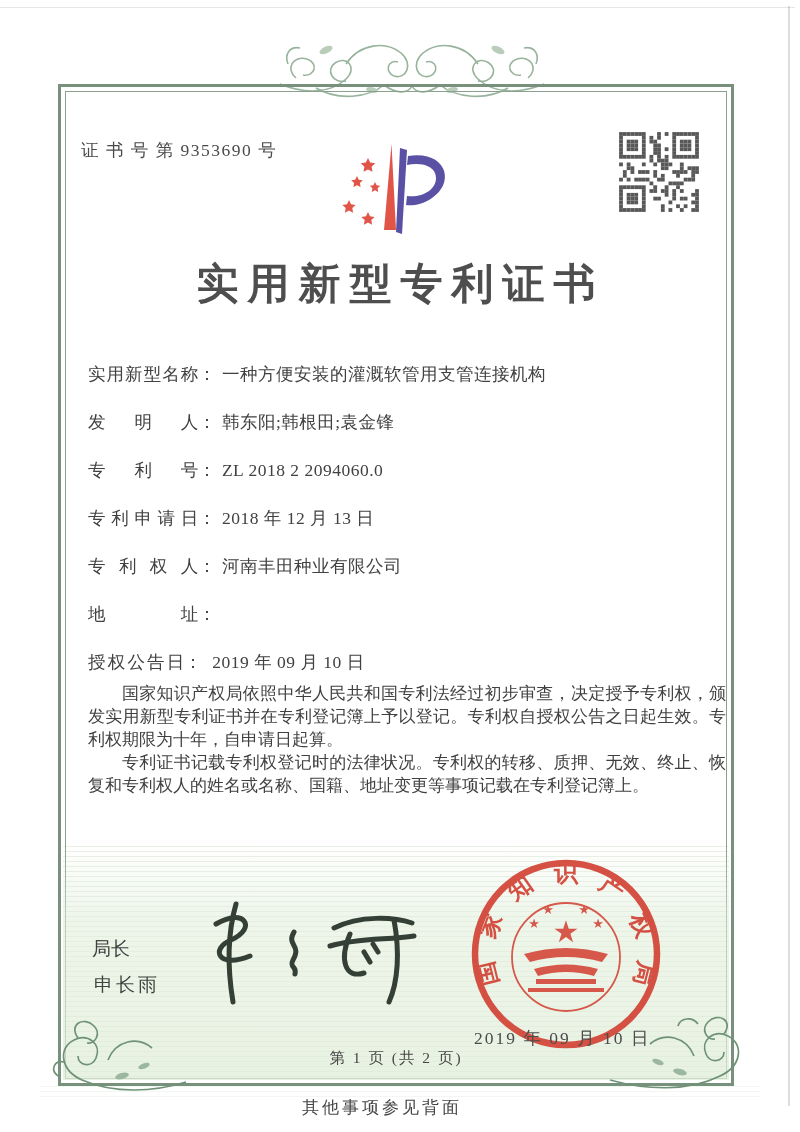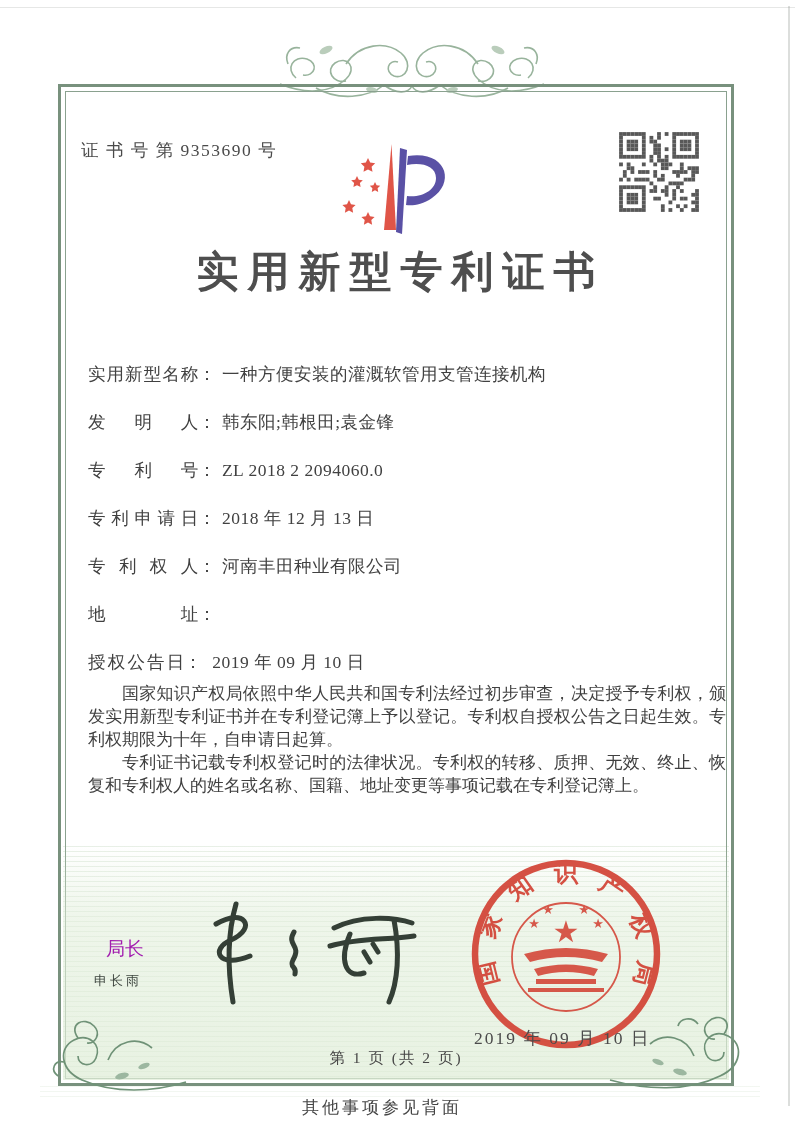--- a/index.html
+++ b/index.html
@@ -28,40 +28,40 @@
     background-image:
       linear-gradient(180deg, rgba(236,244,231,0) 0px, rgba(225,238,218,.55) 70px, rgba(223,237,215,.72) 230px),
       repeating-linear-gradient(180deg, rgba(140,178,132,.20) 0 1px, rgba(255,255,255,0) 1px 5px);
   }
   .below-strip{
     left:40px;top:1086px;width:720px;height:14px;
     background:repeating-linear-gradient(180deg, rgba(150,185,140,.12) 0 1px, rgba(255,255,255,0) 1px 5px);
   }
   .cert-no{left:81px;top:138px;font-size:17.5px;letter-spacing:1.5px;color:#4a4a4a;}
   .title{
-    left:58px;top:244px;width:676px;text-align:center;
+    left:58px;top:256px;width:676px;text-align:center;
     font-size:42px;font-weight:600;color:#4e4e4e;letter-spacing:9px;text-indent:9px;
   }
   
   .fields{left:88px;top:350px;width:628px;font-size:17.5px;color:#414141;}
   .frow{height:48px;display:flex;align-items:center;white-space:nowrap;}
   .flabel{
     display:inline-block;width:6.3em;
     text-align:justify;text-align-last:justify;
   }
   .fcolon{display:inline-block;margin-right:.35em;}
   .fvalue{letter-spacing:.5px;}
   .grant-pair2{margin-left:34px;}
   .grant-pair2 .flabel{width:5.5em;}
   
   .paras{left:88px;top:682px;width:638px;font-size:17px;line-height:23px;text-align:justify;color:#404040;}
   .paras p{margin:0;text-indent:2em;}
   
-  .sig-title{left:106px;top:936px;font-size:19px;color:#a21caf;font-family:"Liberation Sans","DejaVu Sans",sans-serif;}
-  .sig-name{left:94px;top:972px;font-size:13px;color:#3c443e;letter-spacing:3px;font-family:Liberation Mono, monospace;}
+  .sig-title{left:92px;top:936px;font-size:19px;color:#404040;font-family:"Liberation Sans","DejaVu Sans",sans-serif;}
+  .sig-name{left:94px;top:972px;font-size:19px;color:#3c443e;letter-spacing:3px;font-family:Liberation Mono, monospace;}
   .autograph{left:196px;top:894px;}
   
   .seal{left:466px;top:854px;}
   .seal-date{left:474px;top:1026px;font-size:17.5px;letter-spacing:2px;color:#4b4b4b;}
   .page-footer{left:58px;top:1048px;width:676px;text-align:center;font-size:15.5px;color:#474747;letter-spacing:2px;}
   .back-note{left:302px;top:1096px;font-size:17px;color:#454545;letter-spacing:3px;}
   .ornament{pointer-events:none;}
 </style>
 </head>
 <body>

